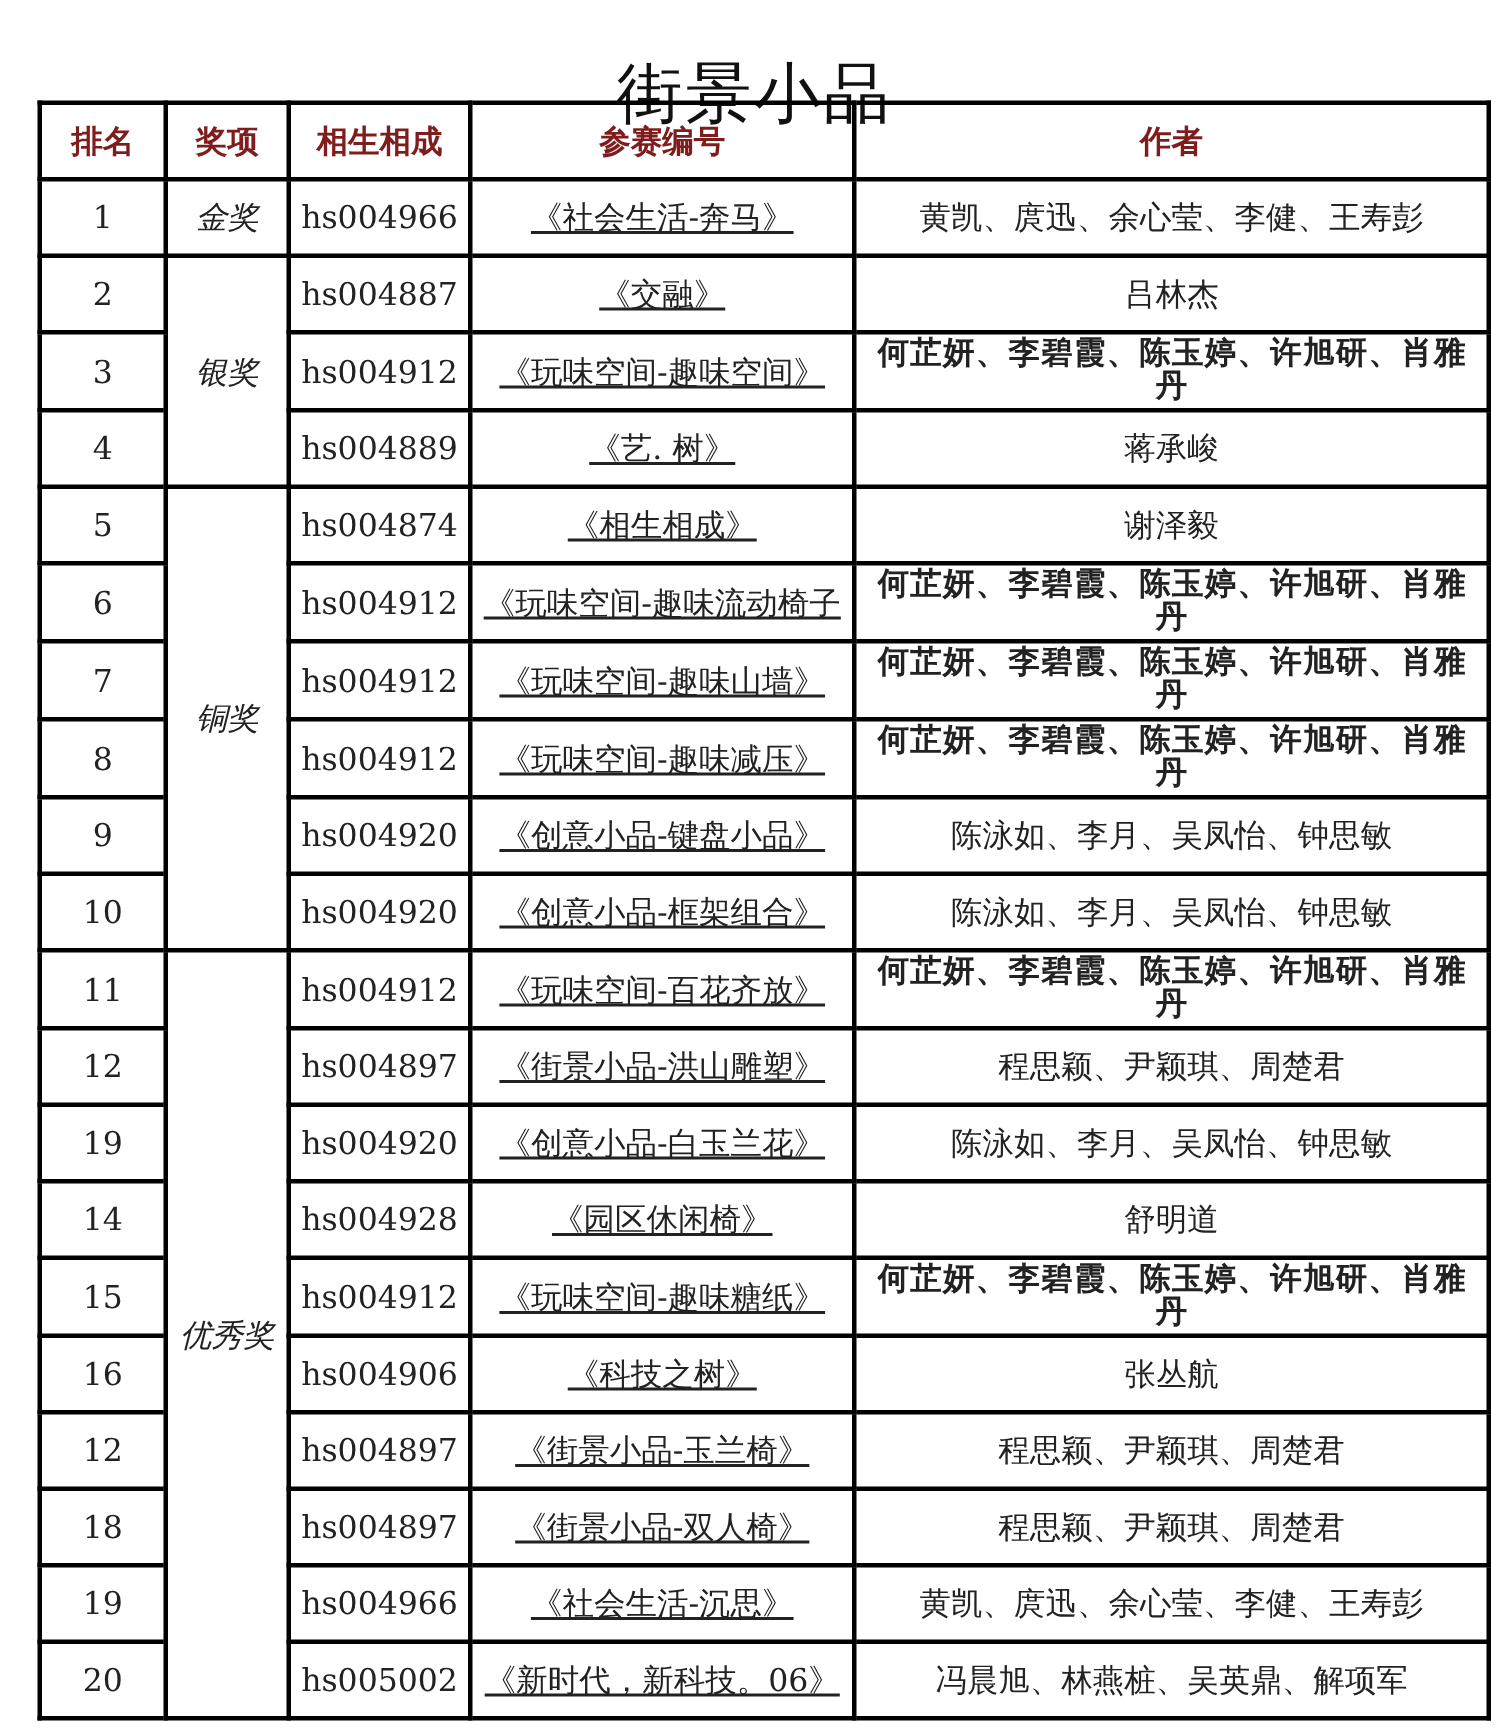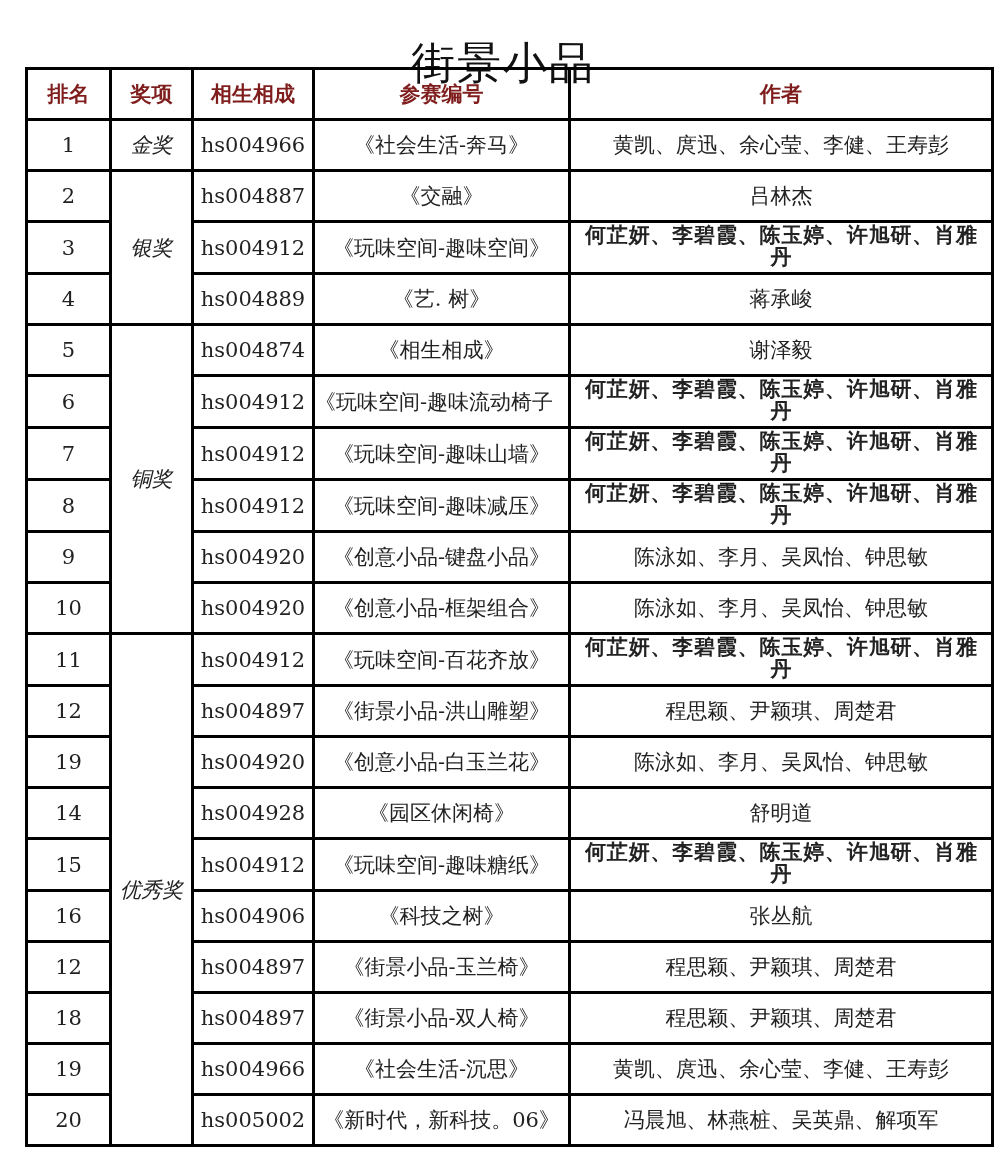--- a/index.html
+++ b/index.html
@@ -64,23 +64,24 @@
       font-size: 22px;
       color: #333;
       font-style: italic;
     }
     td.entry-id {
       font-size: 20px;
       color: #222;
     }
     td.work {
       font-size: 21px;
+      text-decoration: underline;
     }
     td.work.overflow {
-      text-align: left;
+      text-align: center;
       direction: rtl;
     }
     td.authors {
       font-size: 21px;
       color: #222;
     }
     td.authors.wrap {
       white-space: normal;
       line-height: 22px;
       vertical-align: top;

